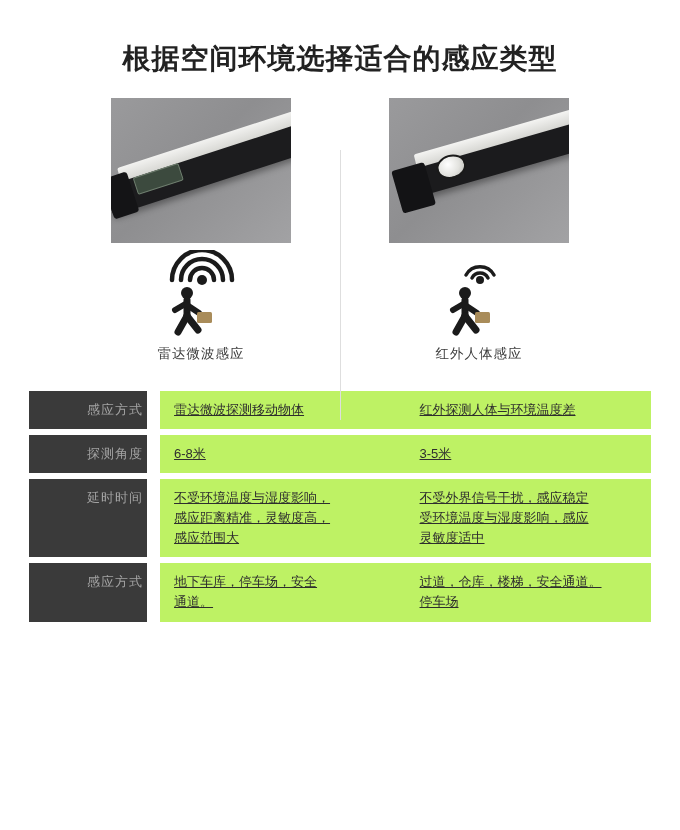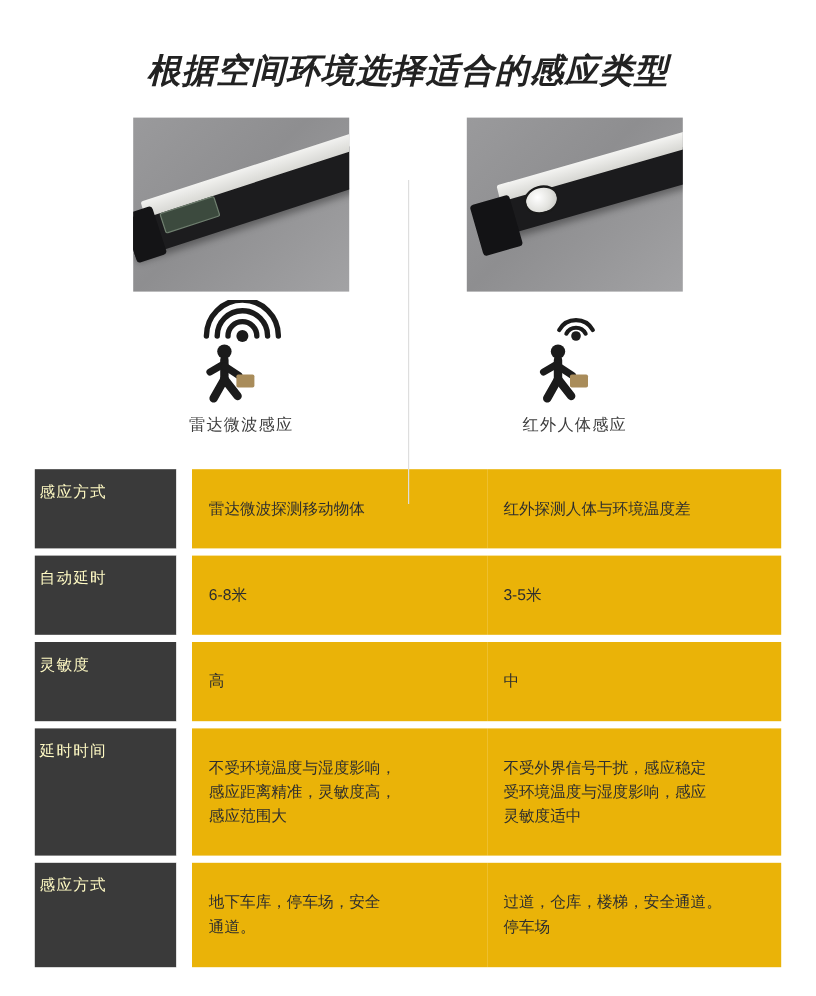--- a/index.html
+++ b/index.html
@@ -24,21 +24,20 @@
   .header {
     padding-top: 42px;
     text-align: center;
   }
   .title-cn {
     font-size: 28px;
     font-weight: bold;
     color: #222222;
     letter-spacing: 1px;
     line-height: 1.2;
-    font-style: italic;
   }
   .title-en {
     margin-top: 12px;
     font-size: 9.5px;
     color: #b0b0b0;
     letter-spacing: 0.6px;
     line-height: 1.5;
   }
 
   
@@ -205,32 +204,33 @@
     border-spacing: 0 6px;
   }
   .spec td {
     vertical-align: top;
     font-size: 13px;
     line-height: 1.55;
   }
   td.k {
     width: 114px;
     background: #3a3a3a;
-    color: #fef9c3;
-    text-align: left;
+    color: #a3a3a3;
+    text-align: right;
     padding: 9px 4px;
     letter-spacing: 1px;
     white-space: nowrap;
   }
   td.gap { width: 12px; background: #ffffff; }
   td.v {
-    background: #eab308;
+    background: #bef264;
     color: #2e2e2e;
-    padding: 23px 14px;
+    padding: 9px 14px;
     width: 232px;
+    text-decoration: underline;
   }
   td.v.second { }
   .cellline { display: block; }
 </style>
 </head>
 <body>
 
 <div class="page">
 
   <div class="header">
@@ -310,37 +310,27 @@
         <td class="k">感应方式</td>
         <td class="gap"></td>
         <td class="v">
           <span class="cellline">雷达微波探测移动物体</span>
         </td>
         <td class="v second">
           <span class="cellline">红外探测人体与环境温度差</span>
         </td>
       </tr>
       <tr>
-        <td class="k">自动延时</td>
+        <td class="k">探测角度</td>
         <td class="gap"></td>
         <td class="v">
           <span class="cellline">6-8米</span>
         </td>
         <td class="v second">
           <span class="cellline">3-5米</span>
-        </td>
-      </tr>
-      <tr>
-        <td class="k">灵敏度</td>
-        <td class="gap"></td>
-        <td class="v">
-          <span class="cellline">高</span>
-        </td>
-        <td class="v second">
-          <span class="cellline">中</span>
         </td>
       </tr>
       <tr>
         <td class="k">延时时间</td>
         <td class="gap"></td>
         <td class="v">
           <span class="cellline">不受环境温度与湿度影响，</span>
           <span class="cellline">感应距离精准，灵敏度高，</span>
           <span class="cellline">感应范围大</span>
         </td>

